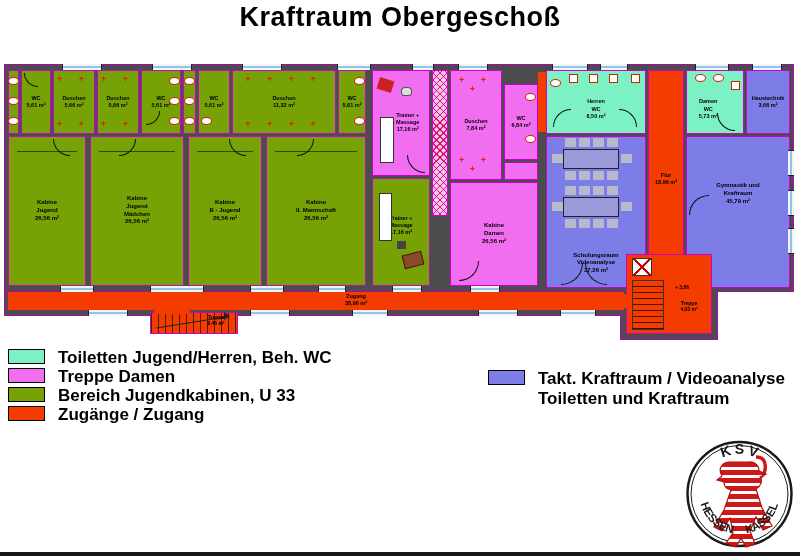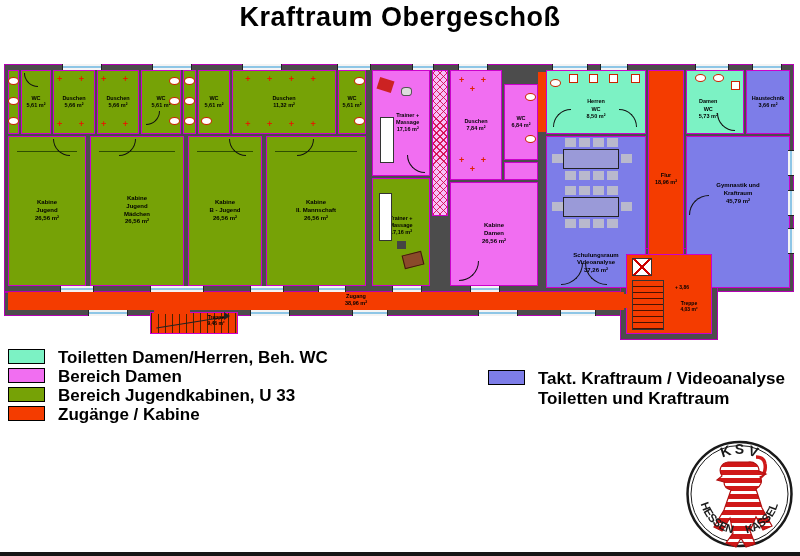--- a/index.html
+++ b/index.html
@@ -259,33 +259,33 @@
 <div class="win" style="left:560px;top:310px;width:36px"></div>
 <div class="win" style="left:60px;top:286px;width:34px"></div>
 <div class="win" style="left:150px;top:286px;width:54px"></div>
 <div class="win" style="left:250px;top:286px;width:34px"></div>
 <div class="win" style="left:318px;top:286px;width:28px"></div>
 <div class="win" style="left:392px;top:286px;width:30px"></div>
 <div class="win" style="left:470px;top:286px;width:30px"></div>
 
 <div class="legend-row" style="left:8px;top:348px">
   <div class="swatch c-toilet"></div>
-  <span class="legend-label">Toiletten Damen/Herren, Beh. WC</span>
+  <span class="legend-label">Toiletten Jugend/Herren, Beh. WC</span>
 </div>
 <div class="legend-row" style="left:8px;top:367px">
   <div class="swatch c-damen"></div>
-  <span class="legend-label">Bereich Damen</span>
+  <span class="legend-label">Treppe Damen</span>
 </div>
 <div class="legend-row" style="left:8px;top:386px">
   <div class="swatch c-jugend"></div>
   <span class="legend-label">Bereich Jugendkabinen, U 33</span>
 </div>
 <div class="legend-row" style="left:8px;top:405px">
   <div class="swatch c-orange"></div>
-  <span class="legend-label">Zugänge / Kabine</span>
+  <span class="legend-label">Zugänge / Zugang</span>
 </div>
 
 <div class="legend-row" style="left:488px;top:369px">
   <div class="swatch c-blau"></div>
   <span class="legend-label">Takt. Kraftraum / Videoanalyse</span>
 </div>
 <div class="legend-row" style="left:488px;top:389px">
   <span class="legend-label">Toiletten und Kraftraum</span>
 </div>
 

